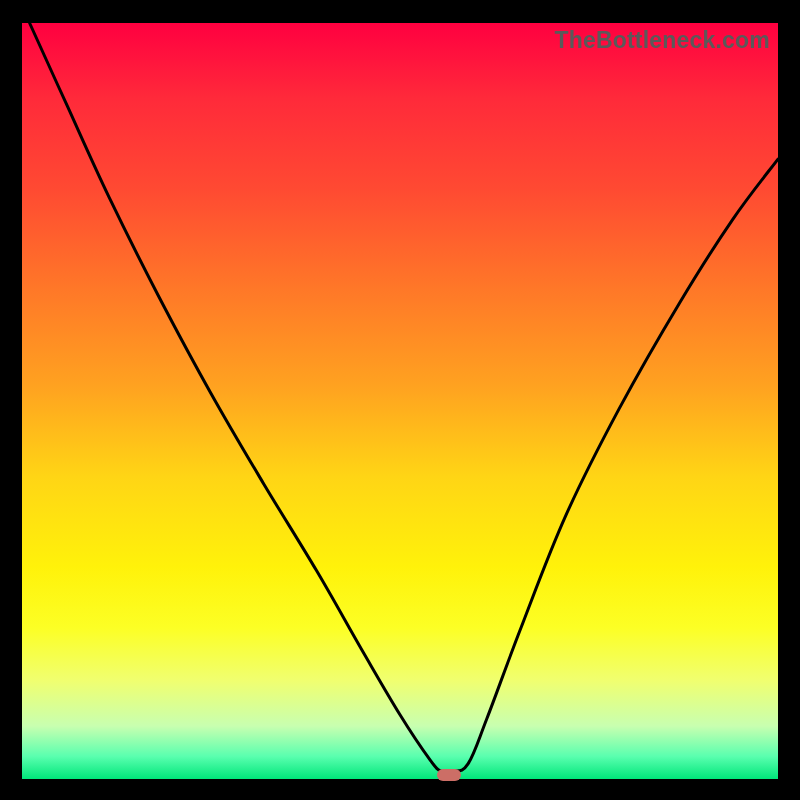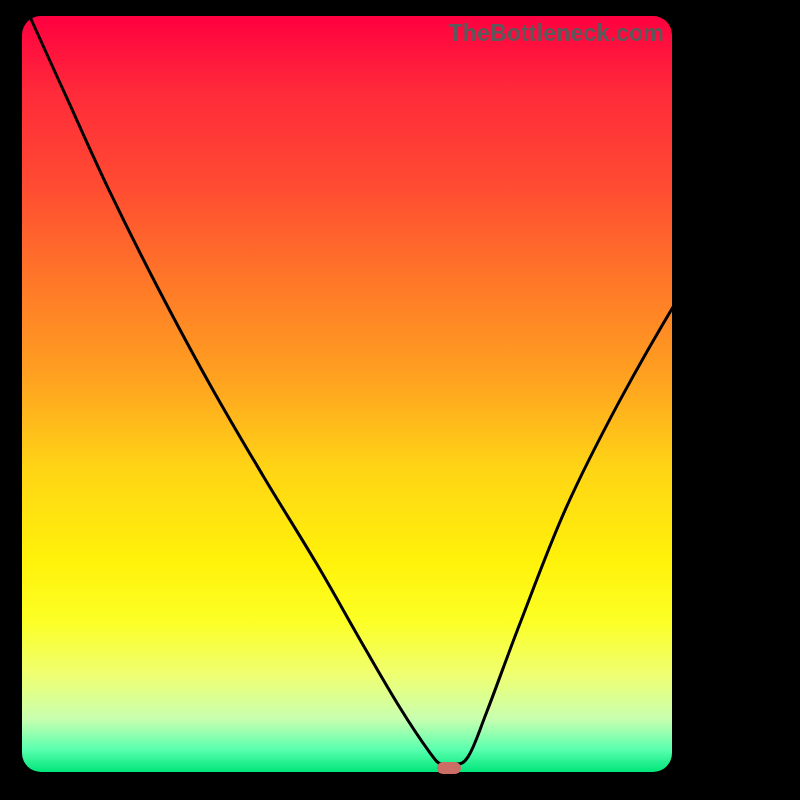--- a/index.html
+++ b/index.html
@@ -11,39 +11,38 @@
     overflow: hidden;
   }
   .chart-container {
     position: relative;
     width: 800px;
     height: 800px;
   }
   .plot-area {
     position: absolute;
     left: 22px;
-    top: 16px;
-    width: 650px;
+    top: 23px;
+    width: 756px;
     height: 756px;
     background: linear-gradient(
       to bottom,
       #ff0040 0%,
       #ff2a3a 10%,
       #ff4a32 22%,
       #ff7728 35%,
       #ffa220 48%,
       #ffd515 60%,
       #fff20a 72%,
       #fcff25 80%,
       #f0ff70 87%,
       #c8ffb0 93%,
       #5affaf 97%,
       #00e67a 100%
     );
-    border-radius: 19px;
   }
   .watermark {
     position: absolute;
     top: 4px;
     right: 8px;
     font-family: Arial, Helvetica, sans-serif;
     font-size: 23px;
     font-weight: 600;
     color: #5a5a5a;
     letter-spacing: 0.2px;

